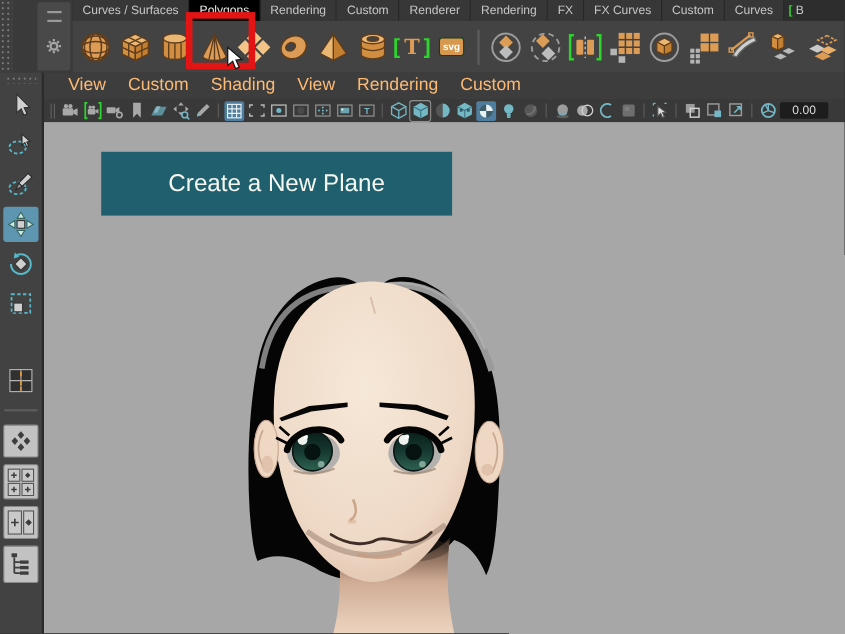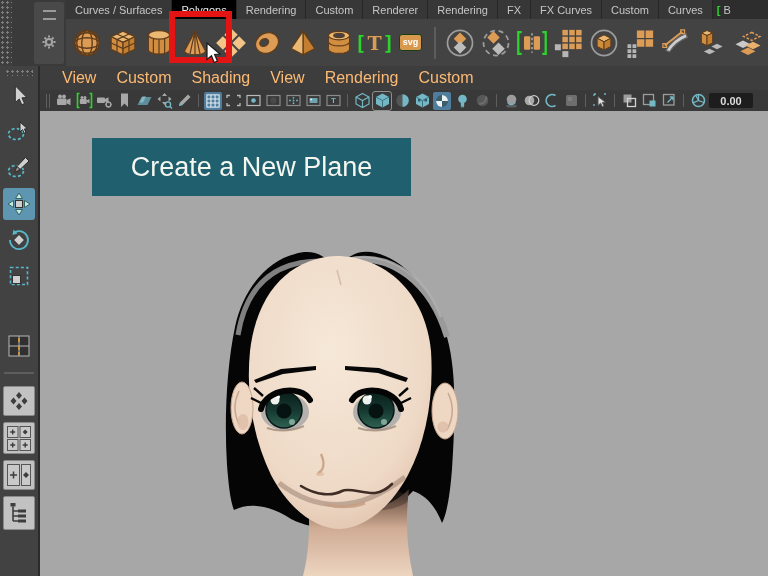--- a/index.html
+++ b/index.html
@@ -43,24 +43,24 @@
          font-size:16px;color:#fdba74;}
   .pmenu span{padding:3px 10px;}
   .ptool{height:21px;background:#393939;border-bottom:1px solid #2a2a2a;display:flex;align-items:center;
          padding-left:3px;gap:2px;overflow:hidden;}
   .pic{width:18px;height:18px;flex:0 0 auto;display:flex;align-items:center;justify-content:center;border-radius:2px;}
   .pic.act{background:#4f7d9e;}
   .pic.boxed{outline:1px solid #8f8f8f;}
   .vsep{width:1px;height:13px;background:#5e5e5e;margin:0 3px;flex:0 0 auto;}
   .hdl{width:2px;height:14px;border-left:1px solid #606060;border-right:1px solid #606060;margin:0 3px;flex:0 0 auto;}
   .expfield{background:#1d1d1d;color:#dcdcdc;font-size:11px;width:44px;height:15px;border-radius:2px;
-            display:flex;align-items:center;justify-content:center;flex:0 0 auto;font-weight:bold;}
+            display:flex;align-items:center;justify-content:center;flex:0 0 auto;}
   .canvas{position:absolute;left:0;top:45px;right:0;bottom:0;background:#a7a7a7;}
   .banner{position:absolute;left:52px;top:27px;width:319px;height:58px;background:#20606e;
-          color:#f4f6f0;display:flex;align-items:center;justify-content:center;font-size:27px;}
+          color:#f4f6f0;display:flex;align-items:center;justify-content:center;font-size:22px;}
   .character{position:absolute;left:181px;top:114px;}
   
   .redbox{position:absolute;left:169px;top:11px;width:51px;height:40px;border:6px solid #e21414;z-index:50;}
   .cursor{position:absolute;left:206px;top:42px;z-index:51;}
 </style>
 </head>
 <body>
 
 <div id="app">
 

